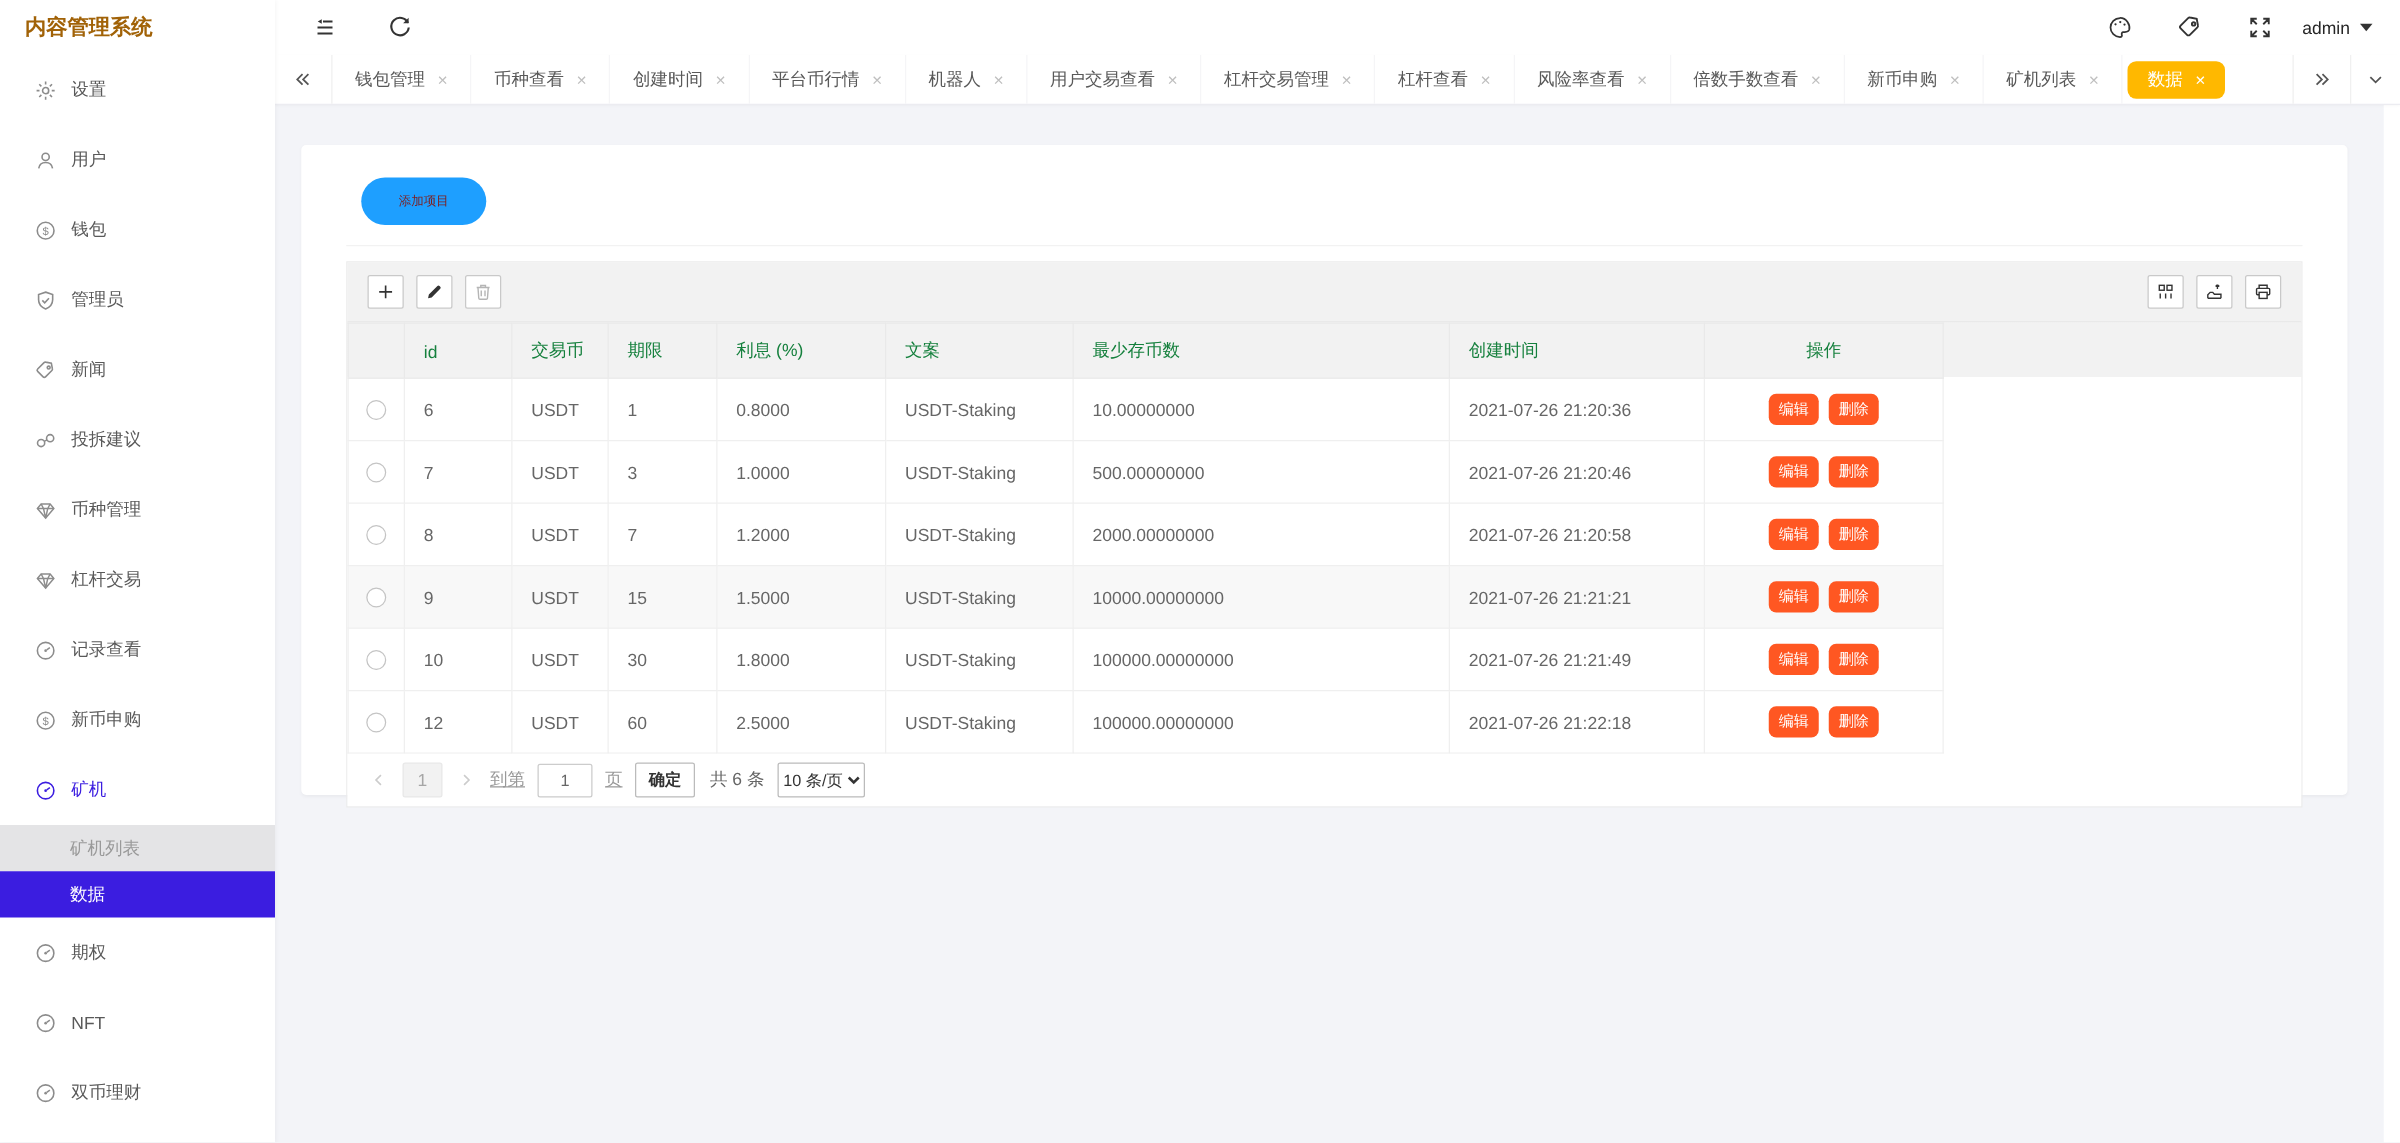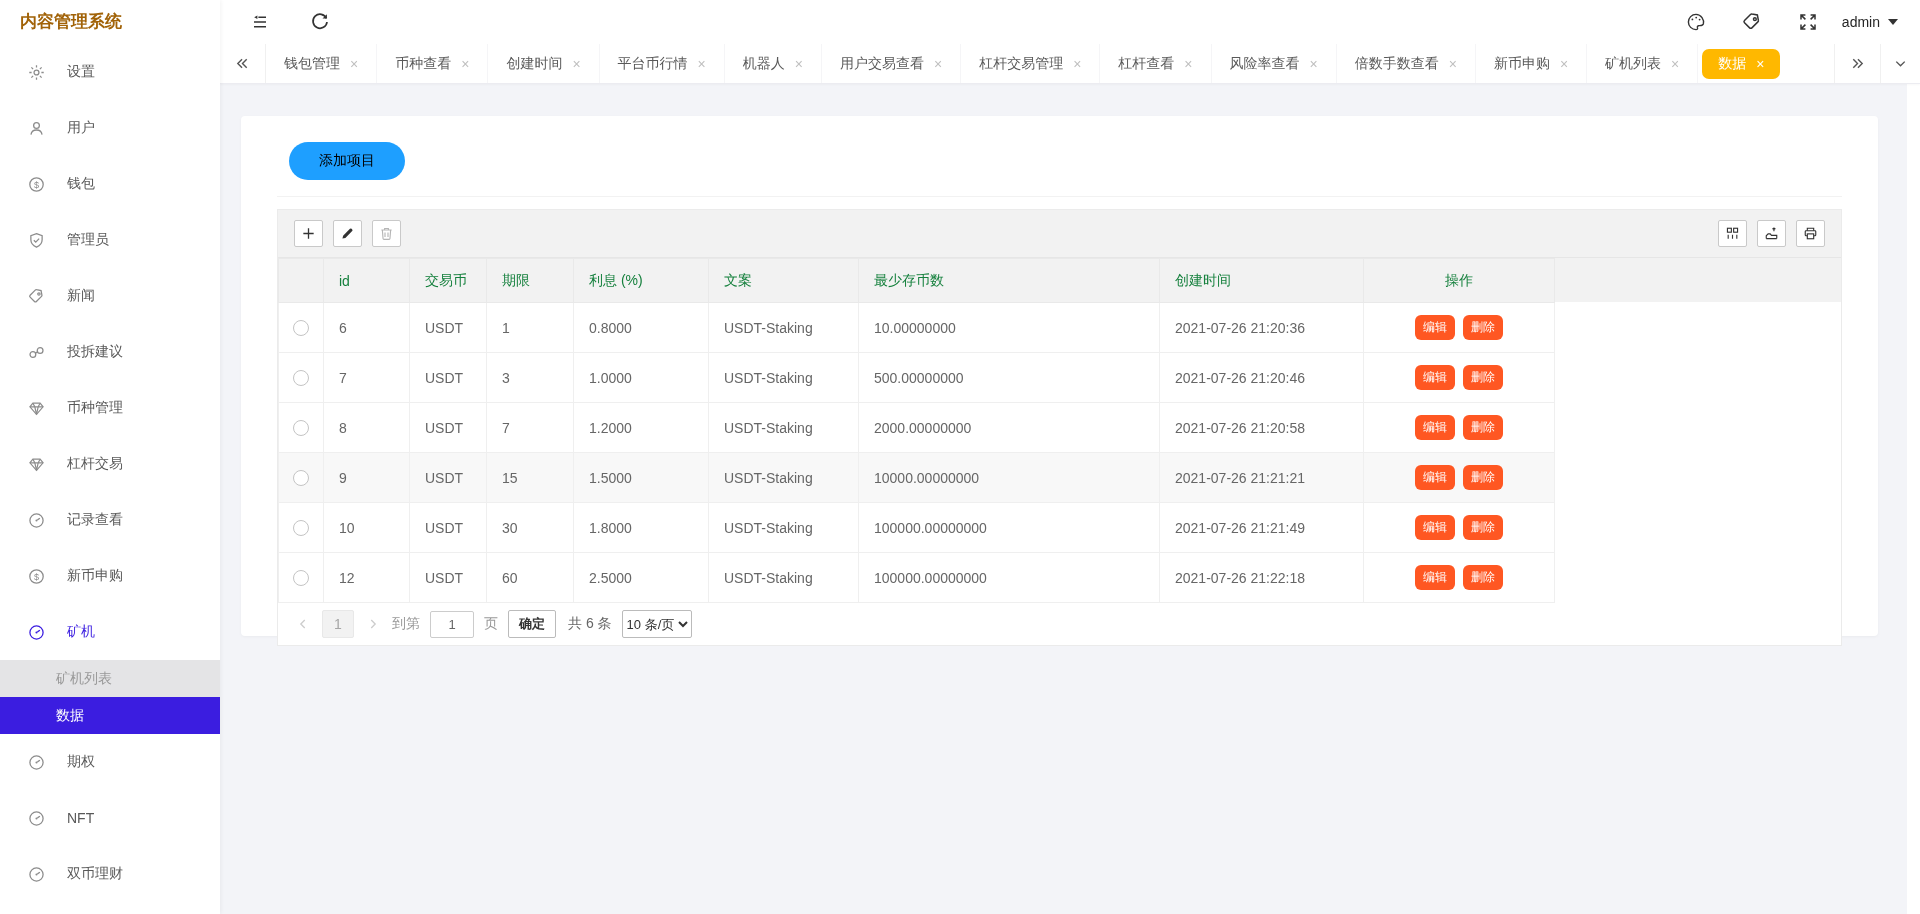--- a/index.html
+++ b/index.html
@@ -9,21 +9,21 @@
   html,body{margin:0;padding:0;}
   body{
     width:1920px;height:914px;overflow:hidden;display:flex;
     font-family:"Liberation Sans","DejaVu Sans",sans-serif;
     font-size:14px;color:#595959;background:#f3f4f8;
   }
   svg{display:block;}
   
   .sidebar{width:220px;flex-shrink:0;background:#fff;height:914px;box-shadow:1px 0 4px rgba(0,0,0,.05);position:relative;z-index:3;}
   .side-title{height:44px;line-height:44px;padding-left:20px;font-size:17px;font-weight:bold;color:#a16207;}
-  .side-item{height:56px;display:flex;align-items:center;padding-left:28px;gap:22px;color:#595959;cursor:pointer;}
+  .side-item{height:56px;display:flex;align-items:center;padding-left:28px;gap:12px;color:#595959;cursor:pointer;}
   .side-item .s-icon{width:17px;height:17px;color:#8c8c8c;}
   .side-item .s-icon svg{width:17px;height:17px;}
   .side-item.active{color:var(--purple);}
   .side-item.active .s-icon{color:var(--purple);}
   .side-sub-item{height:37px;display:flex;align-items:center;padding-left:56px;color:#8c8c8c;cursor:pointer;}
   .side-sub-item.muted{background:#e4e4e6;color:#999;}
   .side-sub-item.selected{background:var(--purple);color:#fff;}
   
   .main{flex:1;display:flex;flex-direction:column;position:relative;min-width:0;}
   .topbar{height:44px;background:#fff;display:flex;align-items:center;justify-content:space-between;padding:0 22px 0 30px;}
@@ -41,41 +41,41 @@
   .tab-nav.br{border-right:1px solid #f0f0f0;}
   .tabs{flex:1;display:flex;align-items:center;overflow:hidden;height:100%;}
   .tab{height:40px;display:flex;align-items:center;gap:10px;padding:0 18px;color:#595959;border-right:1px solid #f5f5f7;cursor:pointer;white-space:nowrap;}
   .tab-close{color:#bfbfbf;font-size:14px;line-height:1;}
   .tab.active{height:30px;background:var(--orange);color:#fff;border-radius:7px;border-right:none;margin:0 4px;padding:0 16px;}
   .tab.active .tab-close{color:#fff;}
   
   .content{flex:1;background:#f3f4f8;padding:32px 42px 0 21px;}
   .card{background:#fff;border-radius:4px;height:520px;padding:26px 36px 25px;box-shadow:0 1px 3px rgba(0,0,0,.04);}
   .btn-row{padding:0 0 16px 12px;border-bottom:1px solid #f2f2f2;}
-  .add-btn{height:38px;padding:0 30px;border:none;border-radius:19px;background:var(--blue);color:#000000;font-size:14px;font-family:inherit;cursor:pointer;}
+  .add-btn{height:38px;padding:0 30px;border:none;border-radius:19px;background:var(--blue);color:#7f1d1d;font-size:10px;font-family:inherit;cursor:pointer;}
   .widget{margin-top:12px;border:1px solid #ebebeb;}
   .toolbar{height:48px;background:#f2f2f2;border-bottom:1px solid #e6e6e6;display:flex;align-items:center;justify-content:space-between;padding:0 16px;}
   .tb-group{display:flex;align-items:center;gap:10px;}
   .tool-btn{width:29px;height:27px;background:#fff;border:1px solid #c9c9c9;border-radius:2px;display:flex;align-items:center;justify-content:center;color:#333;cursor:pointer;padding:0;}
   .tool-btn svg{width:15px;height:15px;}
   .tool-btn .muted-icon{color:#b5b5b5;}
   .grid{background:linear-gradient(to bottom,#f2f2f2 0,#f2f2f2 44px,#fff 44px);}
   table{border-collapse:collapse;table-layout:fixed;width:1276px;}
   th{height:44px;background:#f2f2f2;font-weight:normal;color:#15803d;text-align:left;padding:0 15px;border:1px solid #e9e9e9;}
   td{height:47px;padding:0 15px;color:#666;border:1px solid #efefef;background:#fff;}
   tr.highlight td{background:#f8f8f8;}
   th.center,td.center{text-align:center;padding:0 5px;}
   .radio{width:16px;height:16px;border:1px solid #c4c4c4;border-radius:50%;display:inline-block;background:#fff;vertical-align:middle;cursor:pointer;}
   .act-btn{display:inline-block;background:var(--danger);color:#fff;font-size:12px;height:25px;line-height:25px;padding:0 8px;border:none;border-radius:6px;margin:12px 4px;font-family:inherit;cursor:pointer;}
   
   .pager{height:42px;display:flex;align-items:center;gap:10px;padding:0 16px;background:#fff;}
   .pg-arrow{color:#ccc;width:18px;display:flex;justify-content:center;cursor:pointer;}
   .pg-arrow svg{width:14px;height:14px;}
   .pg-num{min-width:32px;height:28px;background:#f2f2f2;border:1px solid #e8e8e8;border-radius:2px;color:#a6a6a6;display:flex;align-items:center;justify-content:center;cursor:pointer;}
-  .pg-text{color:#999;}
+  .pg-text{color:#999;text-decoration:underline;}
   .pg-input{width:44px;height:27px;border:1px solid #ccc;border-radius:2px;text-align:center;color:#666;font-size:13px;font-family:inherit;}
   .pg-confirm{height:28px;padding:0 10px;background:#fff;border:1px solid #bbb;border-radius:2px;color:#333;font-weight:bold;font-size:13px;font-family:Liberation Serif, serif;cursor:pointer;}
   .pg-total{color:#666;margin-left:2px;}
   .pg-select{height:28px;border:1px solid #bbb;border-radius:2px;color:#333;background:#fff;font-size:13px;font-family:inherit;}
   .scroll-strip{position:absolute;right:0;top:84px;bottom:0;width:13px;background:#fff;}
 </style>
 </head>
 <body>
 
 <aside class="sidebar">

